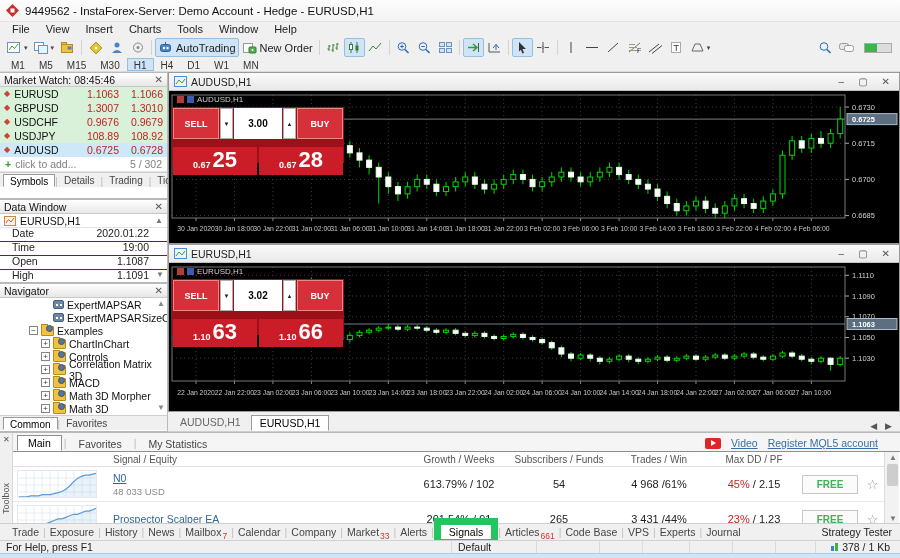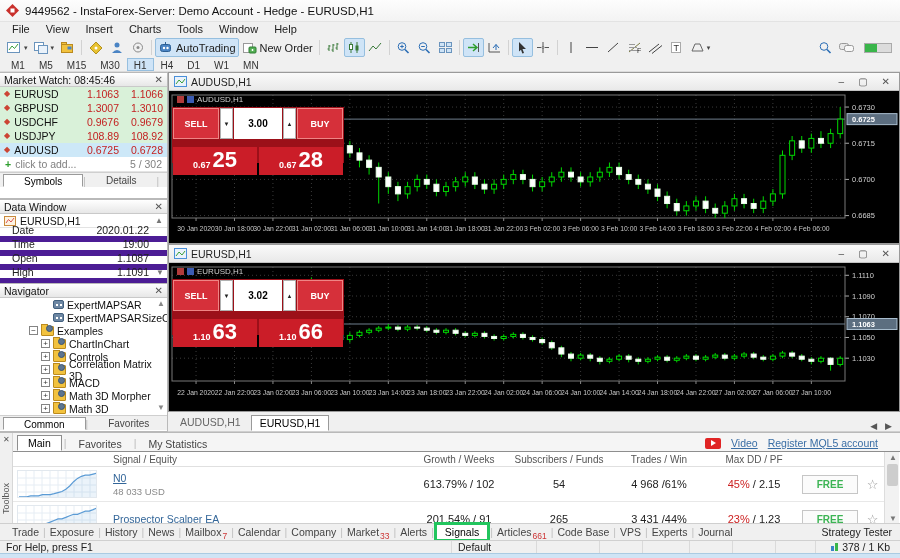--- a/index.html
+++ b/index.html
@@ -34,27 +34,27 @@
   .mw-hdr .c1 {flex:1;} .mw-hdr .c2{width:44px; text-align:right;} .mw-hdr .c3{width:44px; text-align:right; padding-right:2px;}
   .mw-row { display:flex; height:14px; align-items:center; background:#d9f1d9; padding:0 4px; font-size:10.5px;}
   .mw-row.sel { background:#cde8f8; }
   .mw-row .sym { flex:1; color:#111; display:flex; align-items:center; gap:4px;}
   .mw-row .bid,.mw-row .ask { width:44px; text-align:right; color:#c32222;}
   .sym-ic { color:#cc4433; font-size:8px; line-height:8px; }
   .mw-add { display:flex; height:15px; align-items:center; padding:0 5px; color:#808080; font-size:10.5px; border-bottom:1px solid #e4e4e4;}
   .mw-add .plus { color:#2e9e2e; font-weight:bold; margin-right:4px;}
   .mw-add .cnt { margin-left:auto; }
   .ptabs { display:flex; align-items:flex-end; height:15px; background:#f0f0f0; border-top:1px solid #cfcfcf; padding:0 3px; font-size:10px; color:#444;}
-  .ptab { padding:0 20px; height:13px; line-height:13px; }
+  .ptab { padding:0 6px; height:13px; line-height:13px; }
   .ptab.on { background:#fff; border:1px solid #9a9a9a; border-bottom:1px solid #fff; color:#000;}
   .ptab-sep { color:#bbb; }
   #data-window { top:199px; height:84px; }
   .dw-sym { display:flex; align-items:center; height:14px; padding:0 4px; gap:4px; border-bottom:1px solid #e3e3e3; font-size:10.5px; color:#111;}
   .dw-scroll { margin-left:auto; color:#777; font-size:8px; }
-  .dw-row { display:flex; height:14px; align-items:center; padding:0 4px 4px 12px; font-size:10.5px; border-bottom:6px solid #4c1d95;}
+  .dw-row { display:flex; height:14px; align-items:center; padding:0 4px 4px 12px; font-size:10.5px; border-bottom:1px solid #4c1d95;}
   .dw-row .v { margin-left:auto; padding-right:14px; }
   #navigator { top:283px; height:149px; }
   .tree { height:117px; overflow:hidden; position:relative; }
   .trow { display:flex; align-items:center; height:13px; font-size:10.5px; color:#111; gap:3px; }
   .ebox { width:9px; height:9px; border:1px solid #848484; background:#fff; font-size:8px; line-height:7px; text-align:center; color:#333; flex:none;}
   .ic-folder { width:13px; height:10px; position:relative; flex:none; background:#f2c23e; border:1px solid #bb8a1e; border-radius:1px;}
   .ic-folder:before { content:""; position:absolute; left:-1px; top:-3px; width:5px; height:2px; background:#f2c23e; border:1px solid #bb8a1e; border-bottom:none;}
   .ic-folder:after { content:""; position:absolute; right:0px; top:-2px; width:5px; height:5px; border-radius:50%; background:#5d7590; border:1px solid #3d5570;}
   .ic-bot { width:11px; height:9px; flex:none; background:#6d87a3; border:1px solid #42607e; border-radius:2px; position:relative;}
   .ic-bot:before { content:""; position:absolute; left:2px; top:3px; width:2px; height:2px; background:#fff;}
@@ -117,21 +117,21 @@
   .red { color:#cc2222; }
   .free-btn { width:56px; height:19px; background:#fbfbfb; border:1px solid #c6c6c6; color:#3cb454; font-size:10px; font-weight:bold; display:flex; align-items:center; justify-content:center;}
   .spark { border:1px solid #e2e8ee; background:#fff; }
   .sig-scroll { position:absolute; right:1px; top:19px; width:15px; height:72px; background:#f2f2f2; border-left:1px solid #ddd;}
   .sig-scroll .a { position:absolute; left:4px; color:#777; font-size:8px;}
   .sig-scroll .thumb { position:absolute; left:2px; top:12px; width:11px; height:22px; background:#cdcdcd; border-radius:2px;}
 
   .bottabs { position:absolute; left:0; top:523px; width:900px; height:17px; background:#f0f0f0; border-top:1px solid #cfcfcf; display:flex; align-items:center; padding:0 8px; font-size:10.5px; color:#444;}
   .btab { padding:0 4px; white-space:nowrap;}
   .btab .badge { color:#cc3333; font-size:8.5px; position:relative; top:3px; margin-left:1px;}
-  .btab.on { background:#fff; border:3px solid #22c55e; padding:1px 8px; color:#000;}
+  .btab.on { background:#fff; border:7px solid #22c55e; padding:1px 8px; color:#000;}
   .bt-sep { color:#c0c0c0; }
   .strat { margin-left:auto; color:#222; }
 
   .statusbar { position:absolute; left:0; top:540px; width:900px; height:13px; background:#f0f0f0; border-top:1px solid #d0d0d0; display:flex; align-items:center; font-size:10.5px; color:#222;}
   .scell { height:13px; display:flex; align-items:center; padding:0 6px; border-right:1px solid #dadada;}
   .sc-help { width:452px; }
   .sc-def { width:85px; }
   .sc-e1{width:63px;} .sc-e2{width:43px;} .sc-e3{width:47px;} .sc-e4{width:43px;} .sc-e5{width:43px;} .sc-e6{width:40px;}
   .sc-traffic { flex:1; justify-content:flex-end; gap:4px; border-right:none; padding-right:10px;}
   .tico { display:inline-flex; align-items:flex-end; gap:1px; }

